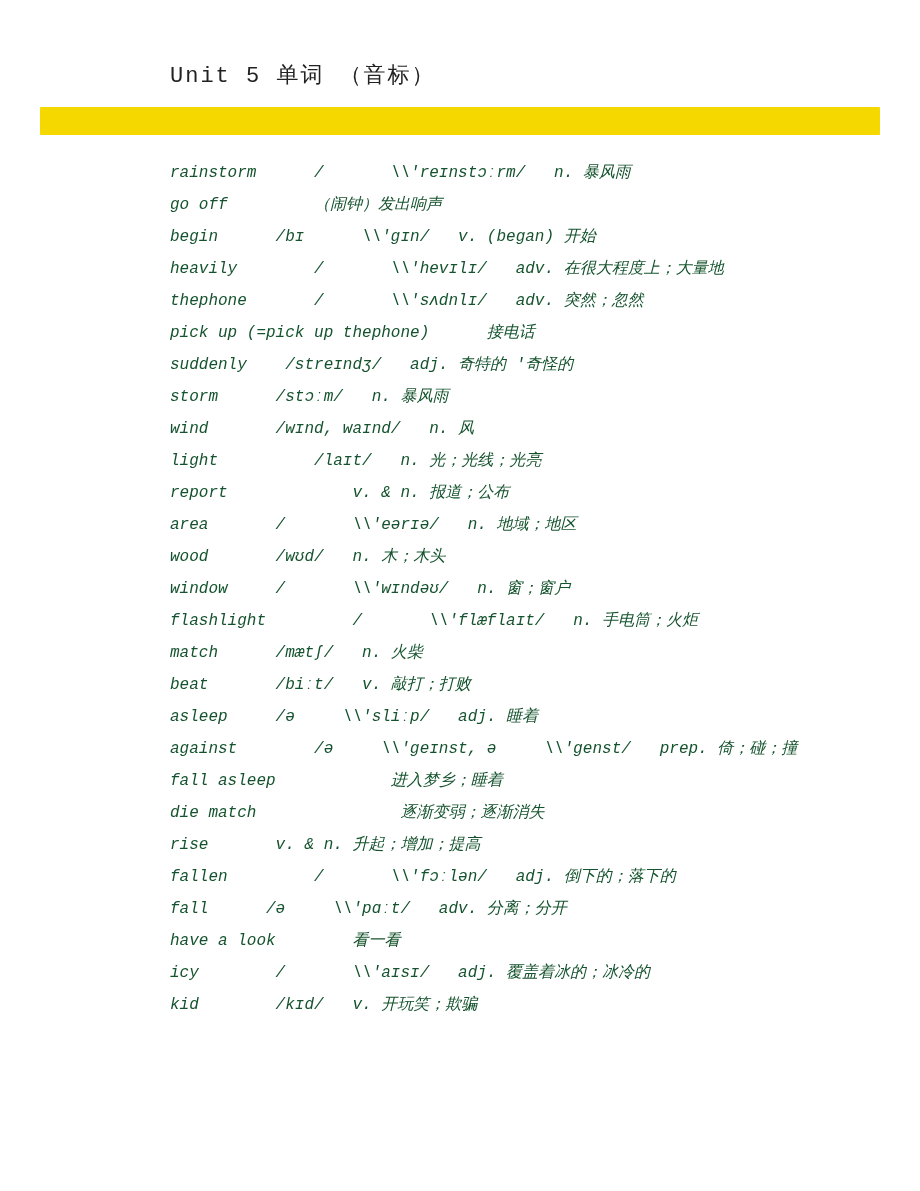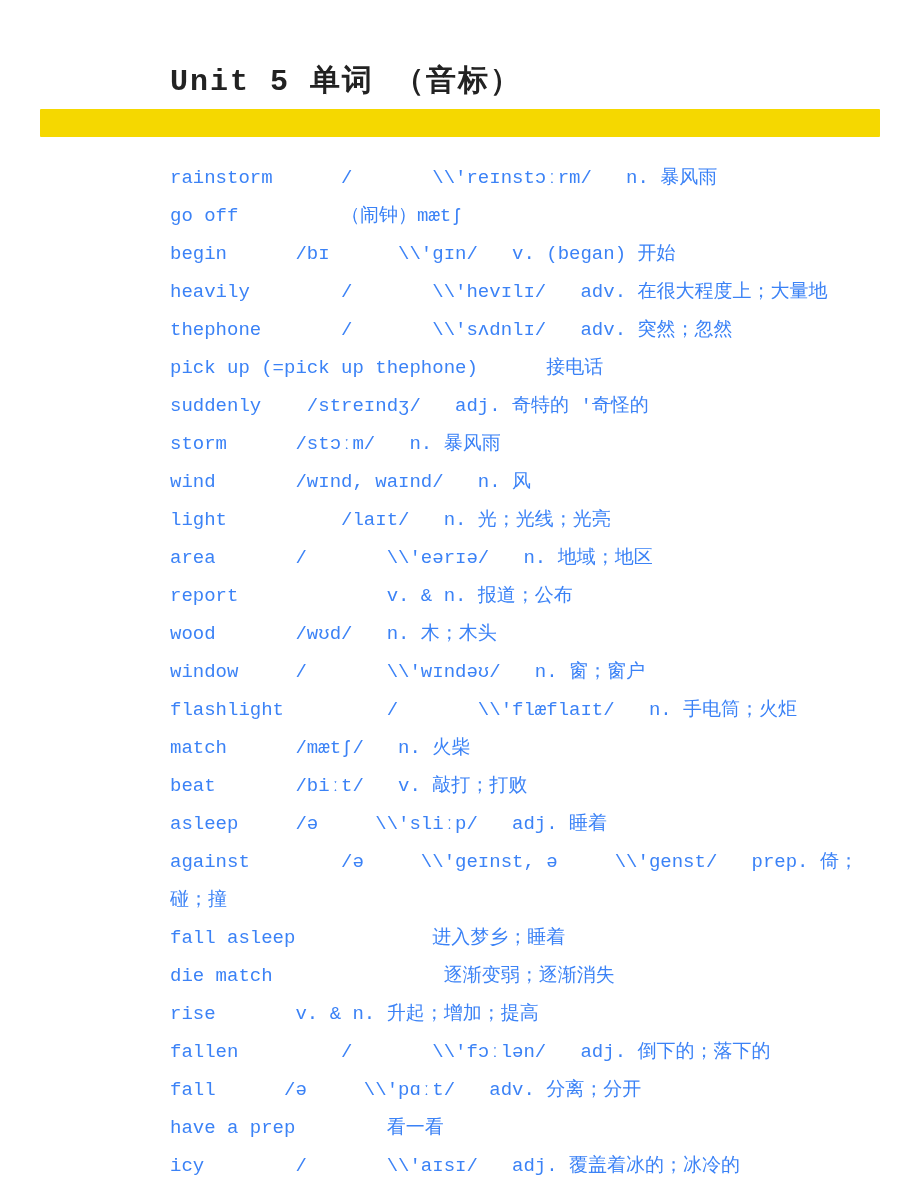--- a/index.html
+++ b/index.html
@@ -9,73 +9,74 @@
     }
     body {
       background-color: #ffffff;
       font-family: 'Courier New', Courier, monospace;
       width: 920px;
       min-height: 1191px;
       padding: 60px 40px 40px 40px;
       color: #222222;
     }
     .page-title {
-      font-size: 30px;
-      font-weight: bold;
-      margin-bottom: 8px;
+      font-size: 22px;
+      font-weight: normal;
+      margin-bottom: 17px;
       letter-spacing: 2px;
       padding-left: 130px;
     }
     .yellow-bar {
       background-color: #f5d800;
       height: 28px;
       width: 100%;
       margin-bottom: 22px;
       border-radius: 1px;
     }
     .vocab-list {
       list-style: none;
       padding-left: 130px;
       line-height: 2.0;
     }
     .vocab-list li {
-      font-size: 19px;
+      font-size: 16px;
       white-space: pre-wrap;
       font-family: 'Courier New', Courier, monospace;
-      color: #3b82f6;
+      color: #14532d;
+      font-style: italic;
     }
   </style>
 </head>
 <body>
 
 <div>
   <div class="page-title">Unit 5  单词  （音标）</div>
   <div class="yellow-bar"></div>
   <ul class="vocab-list">
   <li>rainstorm      /       \\'reɪnstɔːrm/   n. 暴风雨</li>
-      <li>go off         （闹钟）mætʃ</li>
+      <li>go off         （闹钟）发出响声</li>
       <li>begin      /bɪ      \\'ɡɪn/   v. (began) 开始</li>
       <li>heavily        /       \\'hevɪlɪ/   adv. 在很大程度上；大量地</li>
       <li>thephone       /       \\'sʌdnlɪ/   adv. 突然；忽然</li>
       <li>pick up (=pick up thephone)      接电话</li>
       <li>suddenly    /streɪndʒ/   adj. 奇特的 '奇怪的</li>
       <li>storm      /stɔːm/   n. 暴风雨</li>
       <li>wind       /wɪnd, waɪnd/   n. 风</li>
       <li>light          /laɪt/   n. 光；光线；光亮</li>
+      <li>report             v. &amp; n. 报道；公布</li>
       <li>area       /       \\'eərɪə/   n. 地域；地区</li>
-      <li>report             v. &amp; n. 报道；公布</li>
       <li>wood       /wʊd/   n. 木；木头</li>
       <li>window     /       \\'wɪndəʊ/   n. 窗；窗户</li>
       <li>flashlight         /       \\'flæflaɪt/   n. 手电筒；火炬</li>
       <li>match      /mætʃ/   n. 火柴</li>
       <li>beat       /biːt/   v. 敲打；打败</li>
       <li>asleep     /ə     \\'sliːp/   adj. 睡着</li>
       <li>against        /ə     \\'ɡeɪnst, ə     \\'ɡenst/   prep. 倚；碰；撞</li>
       <li>fall asleep            进入梦乡；睡着</li>
       <li>die match               逐渐变弱；逐渐消失</li>
       <li>rise       v. &amp; n. 升起；增加；提高</li>
       <li>fallen         /       \\'fɔːlən/   adj. 倒下的；落下的</li>
       <li>fall      /ə     \\'pɑːt/   adv. 分离；分开</li>
-      <li>have a prep        看一看</li>
+      <li>have a look        看一看</li>
       <li>icy        /       \\'aɪsɪ/   adj. 覆盖着冰的；冰冷的</li>
       <li>kid        /kɪd/   v. 开玩笑；欺骗</li>
     </ul>
 </div>
 
 </body></html>

